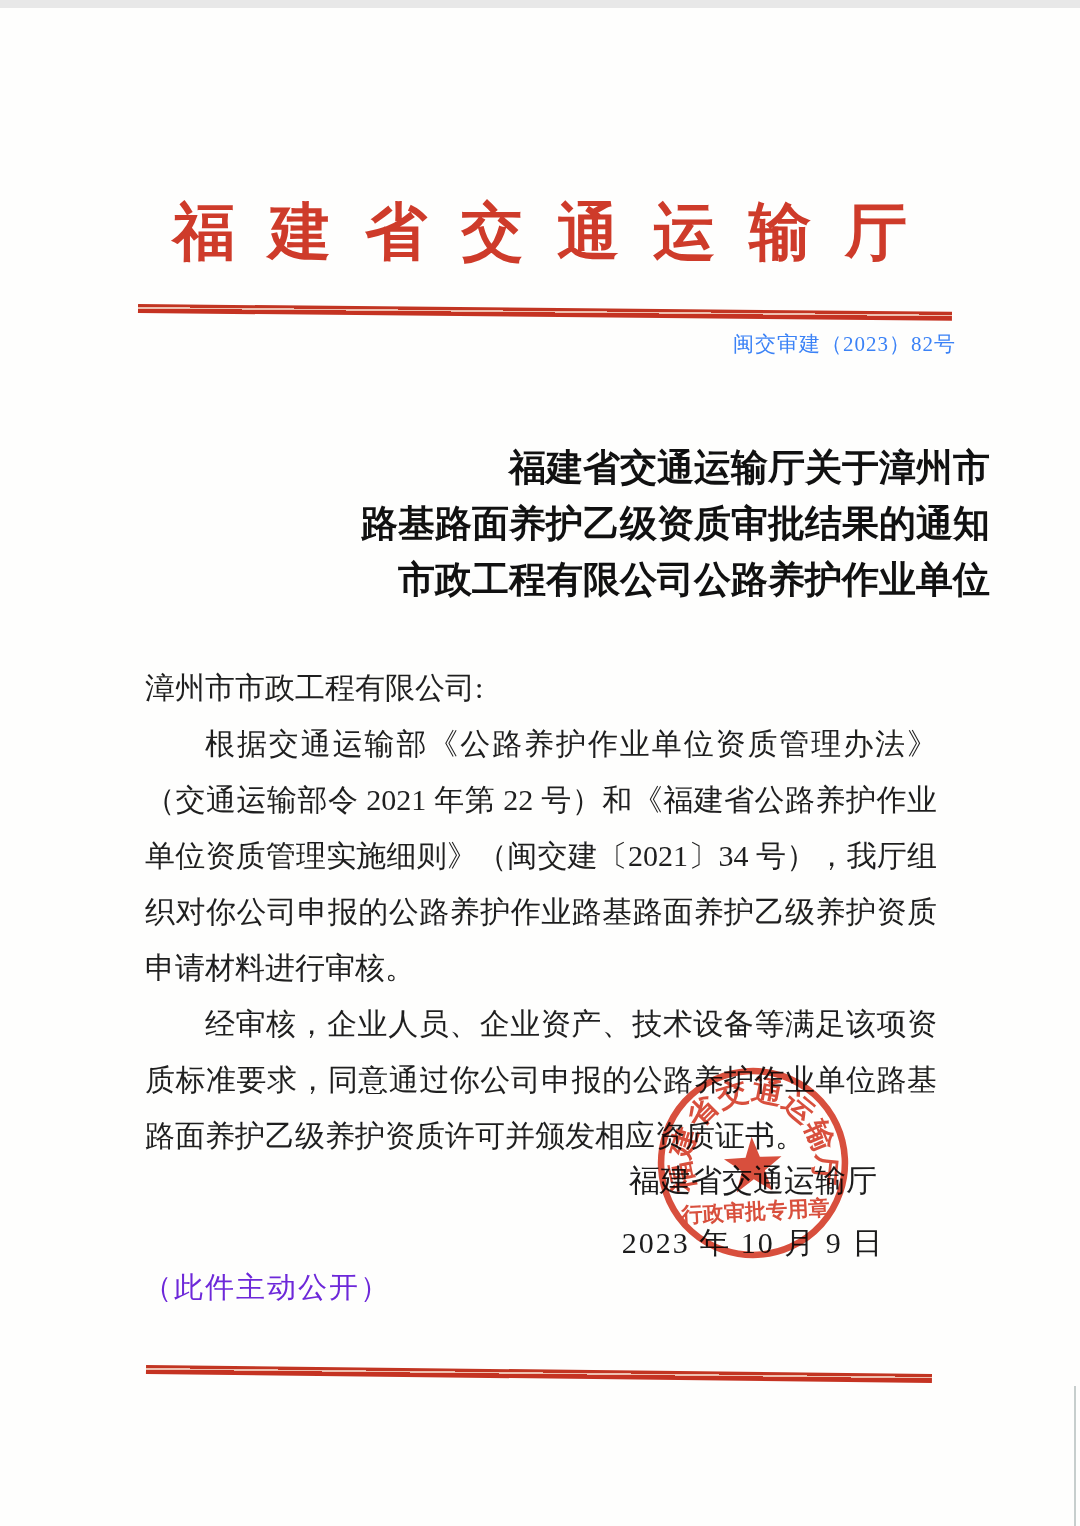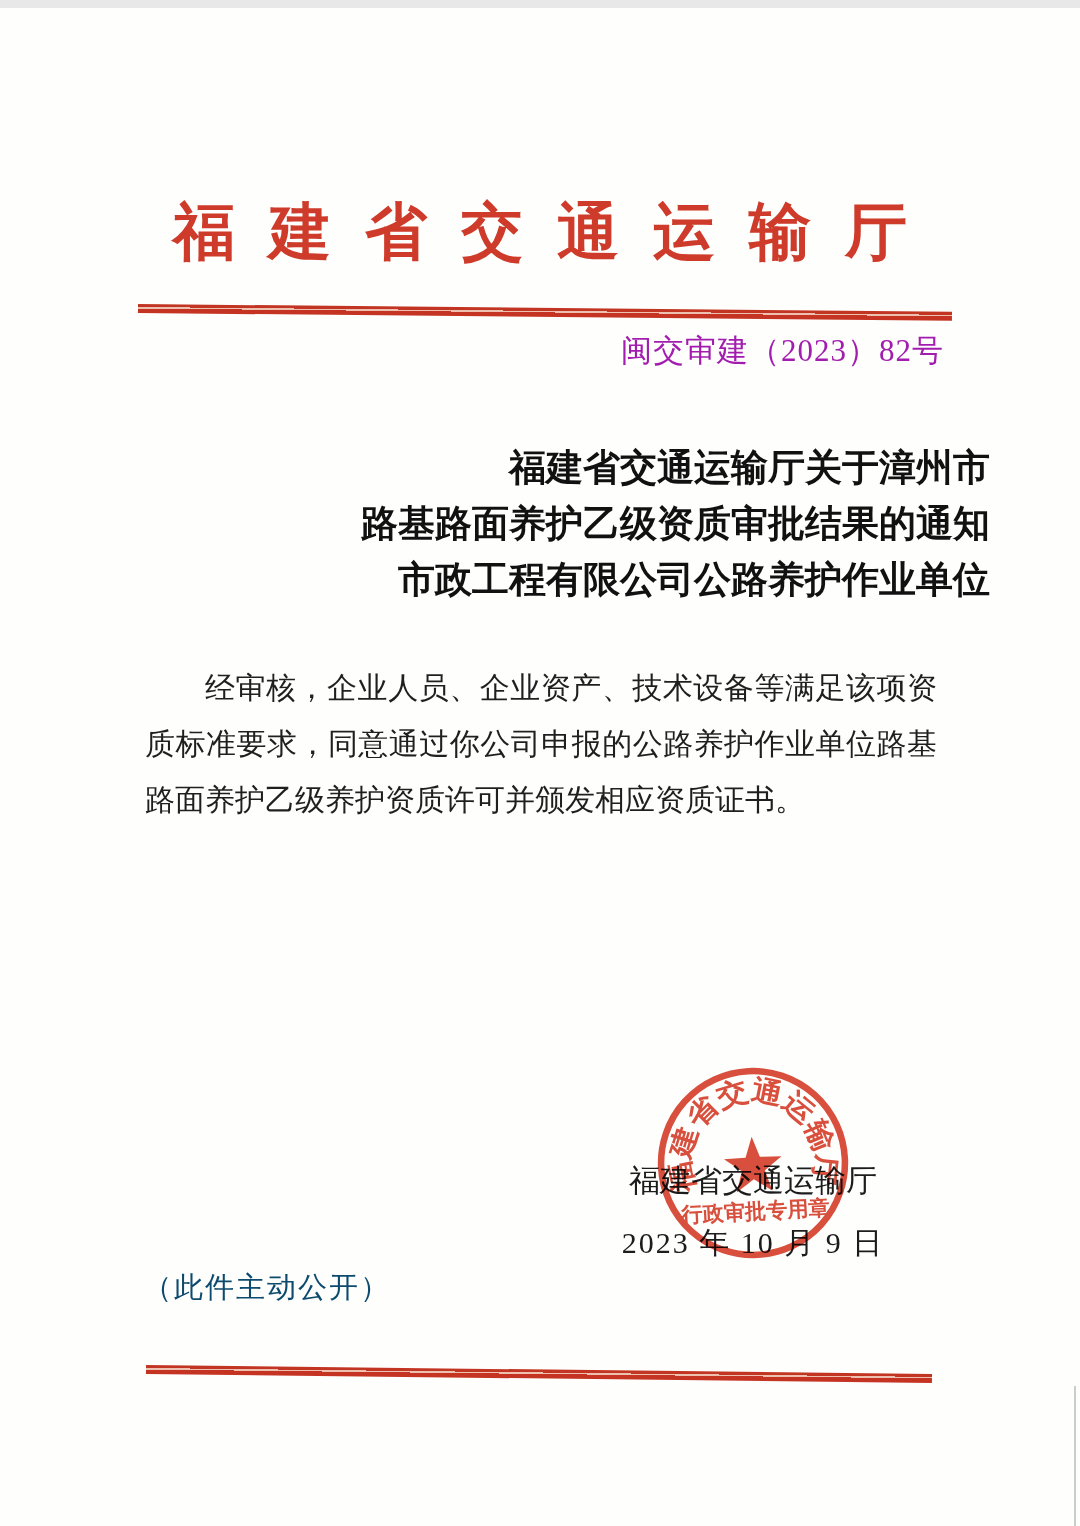--- a/index.html
+++ b/index.html
@@ -34,24 +34,24 @@
       to bottom,
       #c23522 0px, #c23522 3px,
       #eec0b0 3px, #eec0b0 4.5px,
       #c53322 4.5px, #c53322 9px);
     transform-origin: left center;
   }
   .rule-top { top: 296px; left: 138px; width: 814px; transform: rotate(0.55deg); }
   .rule-bottom { top: 1357px; left: 146px; width: 786px; transform: rotate(0.65deg); }
   .doc-number {
     position: absolute;
-    top: 322px; right: 136px;
-    font-size: 31px;
+    top: 322px; right: 124px;
+    font-size: 21px;
     letter-spacing: 1px;
-    color: #a21caf;
+    color: #3b82f6;
     white-space: nowrap;
   }
   
   .notice-title {
     position: absolute;
     top: 432px; left: 90px; width: 900px;
     text-align: right;
     font-family: "Liberation Sans", "DejaVu Sans", sans-serif;
     font-weight: bold;
     font-size: 37px;
@@ -85,21 +85,21 @@
     z-index: 2;
     mix-blend-mode: multiply;
     opacity: 0.92;
     transform: rotate(-3deg);
   }
   
   .disclosure-note {
     position: absolute;
     top: 1260px; left: 143px;
     font-size: 29px;
-    color: #0c4a6e;
+    color: #6d28d9;
     letter-spacing: 2px;
   }
   .scan-edge {
     position: absolute;
     top: 1378px; right: 4px;
     width: 2px; height: 148px;
     background: #b9c2c1;
     opacity: 0.8;
   }
 </style>
@@ -114,20 +114,22 @@
 
   <div class="doc-number">闽交审建（2023）82号</div>
 
   <div class="notice-title">
     <div>福建省交通运输厅关于漳州市</div>
     <div>路基路面养护乙级资质审批结果的通知</div>
     <div>市政工程有限公司公路养护作业单位</div>
   </div>
 
   <div class="body-text">
+    <p>漳州市市政工程有限公司:</p>
+    <p class="indent">根据交通运输部《公路养护作业单位资质管理办法》（交通运输部令 2021 年第 22 号）和《福建省公路养护作业单位资质管理实施细则》（闽交建〔2021〕34 号），我厅组织对你公司申报的公路养护作业路基路面养护乙级养护资质申请材料进行审核。</p>
     <p class="indent">经审核，企业人员、企业资产、技术设备等满足该项资质标准要求，同意通过你公司申报的公路养护作业单位路基路面养护乙级养护资质许可并颁发相应资质证书。</p>
   </div>
 
   <div class="signature">
     <div>福建省交通运输厅</div>
     <div class="date">2023 年 10 月 9 日</div>
   </div>
 
   <svg class="seal" viewBox="0 0 196 196">
     <circle cx="98" cy="98" r="91" fill="none" stroke="#d6402c" stroke-width="6.5"></circle>

